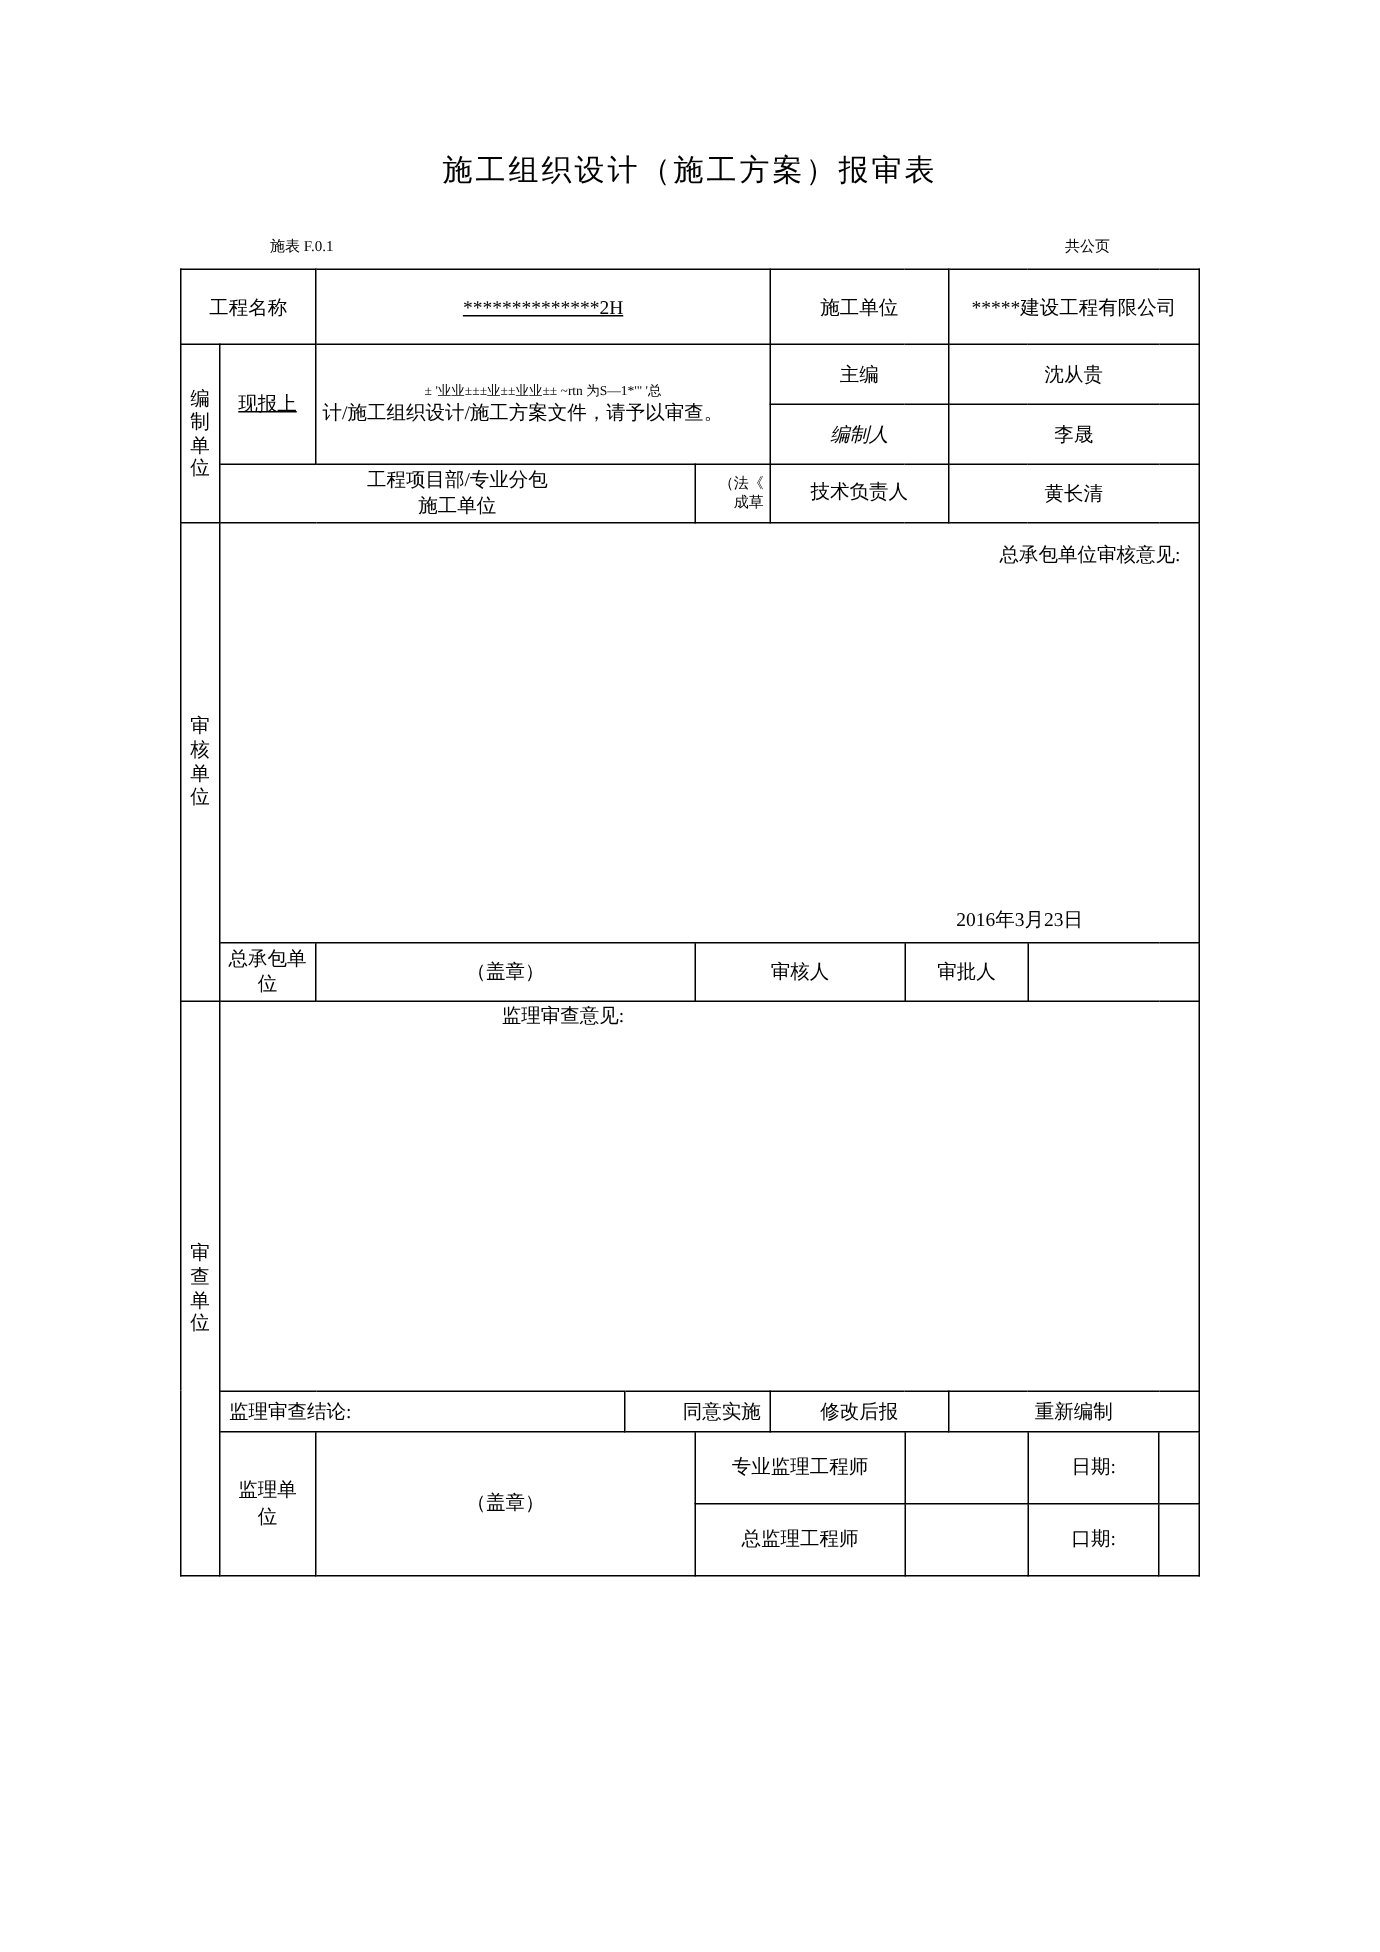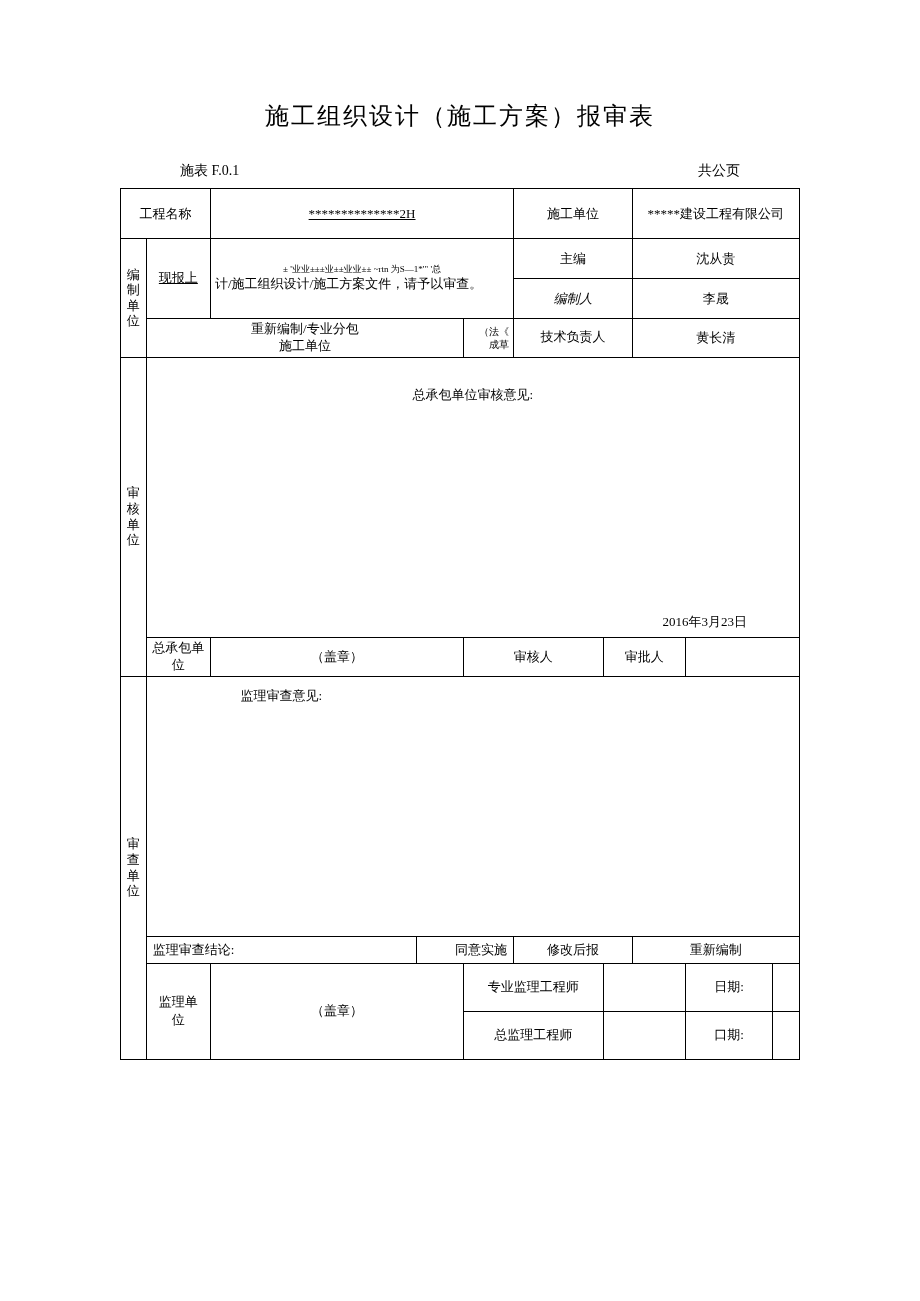--- a/index.html
+++ b/index.html
@@ -9,29 +9,29 @@
     }
     body {
       font-family: "SimSun", "宋体", serif;
       background: #ffffff;
       width: 920px;
       padding: 100px 120px 60px 120px;
       color: #000;
     }
     .title {
       text-align: center;
-      font-size: 24px;
+      font-size: 20px;
       font-weight: normal;
       margin-bottom: 30px;
       letter-spacing: 2px;
     }
     .header-row {
       display: flex;
       justify-content: space-between;
-      font-size: 14px;
+      font-size: 10px;
       margin-bottom: 8px;
       padding: 0 60px 0 60px;
     }
     table {
       border-collapse: collapse;
       width: 100%;
       font-size: 13px;
     }
     td {
       border: 1px solid #000;
@@ -46,34 +46,34 @@
     }
     .vertical-text span {
       display: block;
     }
     .left-align {
       text-align: left;
     }
     .tall-row {
       height: 280px;
       vertical-align: top;
-      text-align: center;
-      padding: 28px;
+      text-align: right;
+      padding: 12px;
       position: relative;
     }
     .tall-row-review {
       height: 260px;
       vertical-align: top;
-      text-align: center;
-      padding: 10px;
+      text-align: right;
+      padding: 0;
     }
     .date-bottom {
       position: absolute;
       bottom: 6px;
-      right: 52px;
+      right: 77px;
     }
     .small-text {
       font-size: 10px;
     }
     .sub-line {
       font-size: 9px;
     }
     .compact-cell {
       padding: 2px 4px;
       line-height: 1.3;
@@ -113,21 +113,21 @@
     </td>
     <td colspan="2" style="height:40px;">主编</td>
     <td colspan="3">沈从贵</td>
   </tr>
   <tr>
     <td colspan="2" style="height:40px;font-style:italic;">编制人</td>
     <td colspan="3">李晟</td>
   </tr>
   <tr>
     <td colspan="3" class="compact-cell">
-      <div>重新编制/专业分包</div>
+      <div>工程项目部/专业分包</div>
       <div>施工单位</div>
     </td>
     <td class="small-text compact-cell" style="width:50px;text-align:right;">
       <div>（法《</div>
       <div>成草</div>
     </td>
     <td colspan="2" class="compact-cell">技术负责人</td>
     <td colspan="3">黄长清</td>
   </tr>
 

